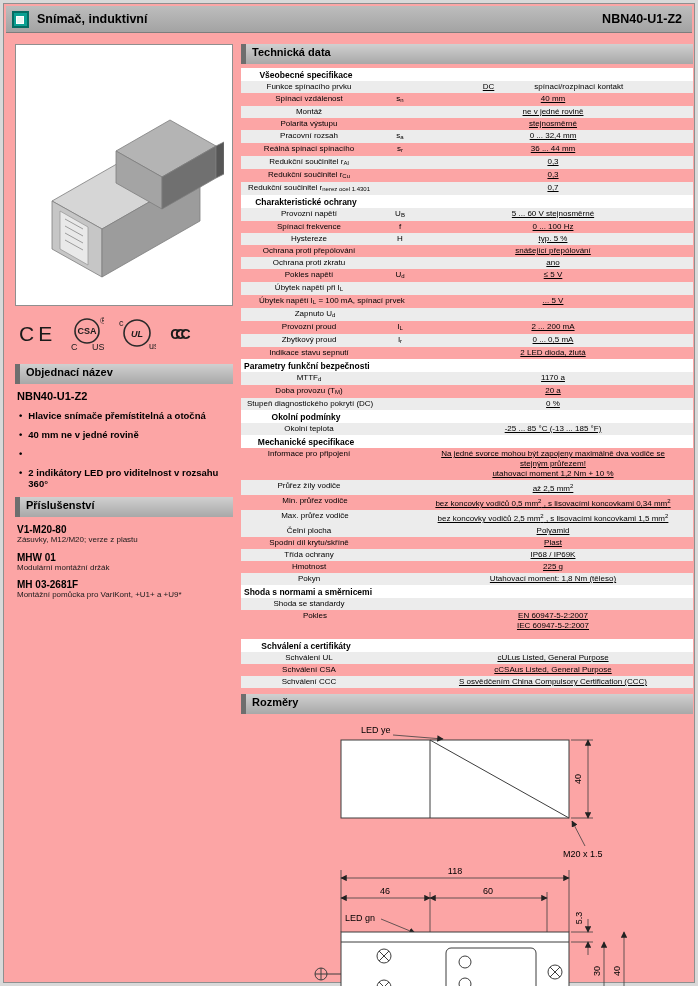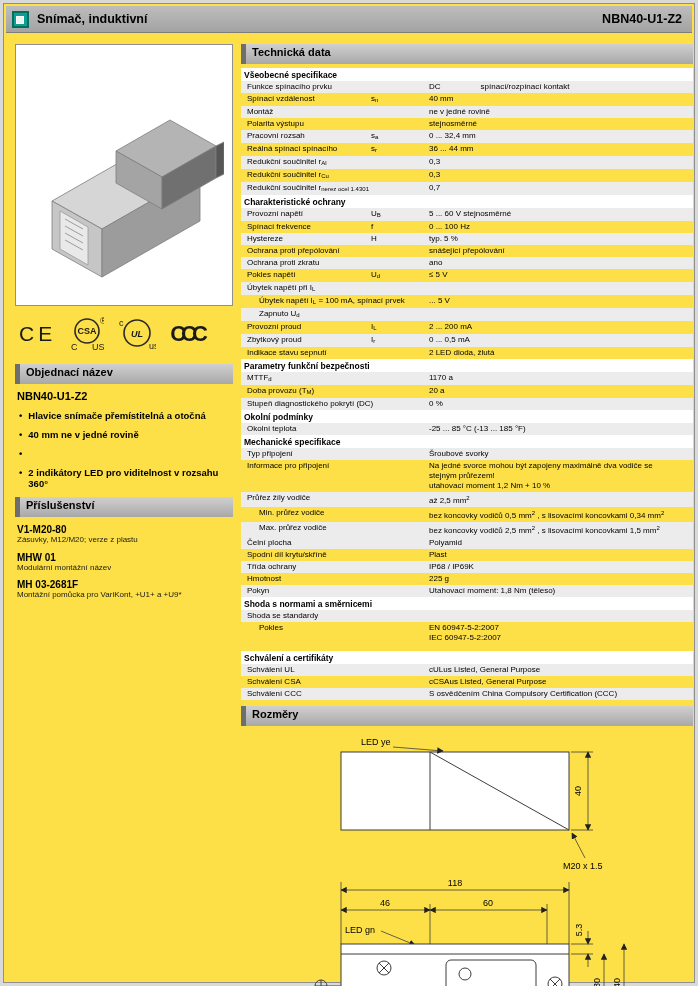--- a/index.html
+++ b/index.html
@@ -1,19 +1,19 @@
 <!DOCTYPE html>
 <html><head>
 <meta charset="utf-8">
 <style>
   * { margin:0; padding:0; box-sizing:border-box; }
   html,body { width:698px; height:986px; overflow:hidden; background:#d9d9d9;
     font-family:"Liberation Sans","DejaVu Sans",sans-serif; color:#000; }
   .page { position:absolute; left:3px; top:3px; width:692px; height:980px;
-    background:#fde047; border:1px solid #8f8f8f; }
+    background:#fca5a5; border:1px solid #8f8f8f; }
 
   
   .topbar { position:absolute; left:2px; top:2px; right:2px; height:27px;
     background:linear-gradient(#bdbdbd,#a3a3a3); border-bottom:1px solid #7d7d7d;
     display:flex; align-items:center; padding:0 10px 0 6px; gap:8px; }
   .brandicon { width:17px; height:17px; background:#0ba092; border:2px solid #056c62;
     position:relative; flex:none; }
   .brandicon::after { content:""; position:absolute; left:2px; bottom:2px; width:6px;
     height:6px; background:#e8f5f2; border:1px solid #fff; }
   .topbar .title { font-size:12.5px; font-weight:bold; }
@@ -30,41 +30,41 @@
   .secbar::before { content:""; position:absolute; left:0; top:0; width:5px; height:100%;
     background:#6e6e6e; }
 
   
   .imgbox { height:262px; border:1px solid #8f8f8f; margin-bottom:8px;
     display:flex; align-items:center; justify-content:center; background:#fff; }
 
   
   .certs { display:flex; align-items:center; gap:14px; height:40px; margin:0 0 10px 4px; }
   .ce { font-size:21px; letter-spacing:4px; color:#1a1a1a; }
-  .ccc { font-size:22px; font-weight:bold; letter-spacing:-5px; padding-right:5px; color:#1a1a1a; }
+  .ccc { font-size:14px; font-weight:bold; letter-spacing:-5px; padding-right:5px; color:#1a1a1a; }
 
   
   .ordercode { font-size:11px; font-weight:bold; margin:6px 0 8px 2px; }
   .features { list-style:none; margin-left:4px; }
   .feature { display:flex; gap:6px; font-size:9.5px; font-weight:bold;
     line-height:11px; margin-bottom:8px; min-height:10px; }
   .feature .bullet { flex:none; }
   .acc { margin:7px 0 0 2px; }
   .acccode { font-size:10px; font-weight:bold; }
   .accdesc { font-size:8px; line-height:9.5px; color:#1a1a1a; }
 
   
   .techtable { margin-bottom:6px; }
   .trow { display:flex; align-items:flex-start; font-size:8px; line-height:10px;
-    padding:1px 12px 1px 6px; min-height:11px; }
+    padding:1px 12px 1px 6px; min-height:11px;text-align:center; }
   .trow.alt { background:#ececec; }
   .trow.head { font-weight:bold; font-size:8.5px; padding-left:3px; padding-top:2px; background:#fff; }
   .trow .lbl { width:124px; flex:none; white-space:nowrap; overflow:visible; }
   .trow .sym { width:58px; flex:none; }
-  .trow .val { flex:1; padding-right:4px; }
+  .trow .val { flex:1; padding-right:4px;text-decoration:underline; }
   .val2 { display:inline-block; margin-left:40px; }
   sub { font-size:6px; vertical-align:-1px; }
   sup { font-size:6px; vertical-align:3px; }
   .tgap { height:7px; }
 
   
   .drawing { padding-top:4px; }
   svg text { font-family:"Liberation Sans","DejaVu Sans",sans-serif; font-size:9px; fill:#000; }
   .certs svg text { fill:#1a1a1a; }
 </style>
@@ -140,21 +140,21 @@
       </ul>
 
     <div class="secbar">Příslušenství</div>
     <div id="accessories">
         <div class="acc">
           <div class="acccode">V1-M20-80</div>
           <div class="accdesc">Zásuvky, M12/M20; verze z plastu</div>
         </div>
         <div class="acc">
           <div class="acccode">MHW 01</div>
-          <div class="accdesc">Modulární montážní název</div>
+          <div class="accdesc">Modulární montážní držák</div>
         </div>
         <div class="acc">
           <div class="acccode">MH 03-2681F</div>
           <div class="accdesc">Montážní pomůcka pro VariKont, +U1+ a +U9*</div>
         </div>
       </div>
 
   </aside>
 
   <main class="rightcol">
@@ -293,25 +293,20 @@
         <div class="trow head">
           <div class="lbl hd">Okolní podmínky</div>
         </div>
         <div class="trow alt">
           <div class="lbl">Okolní teplota</div>
           <div class="sym"></div>
           <div class="val">-25 ... 85 °C (-13 ... 185 °F)</div>
         </div>
         <div class="trow head">
           <div class="lbl hd">Mechanické specifikace</div>
-        </div>
-        <div class="trow alt">
-          <div class="lbl">Typ připojení</div>
-          <div class="sym"></div>
-          <div class="val">Šroubové svorky</div>
         </div>
         <div class="trow">
           <div class="lbl">Informace pro připojení</div>
           <div class="sym"></div>
           <div class="val">Na jedné svorce mohou být zapojeny maximálně dva vodiče se stejným průřezem!<br>utahovací moment 1,2 Nm + 10 %</div>
         </div>
         <div class="trow alt">
           <div class="lbl">Průřez žíly vodiče</div>
           <div class="sym"></div>
           <div class="val">až 2,5 mm<sup>2</sup></div>

